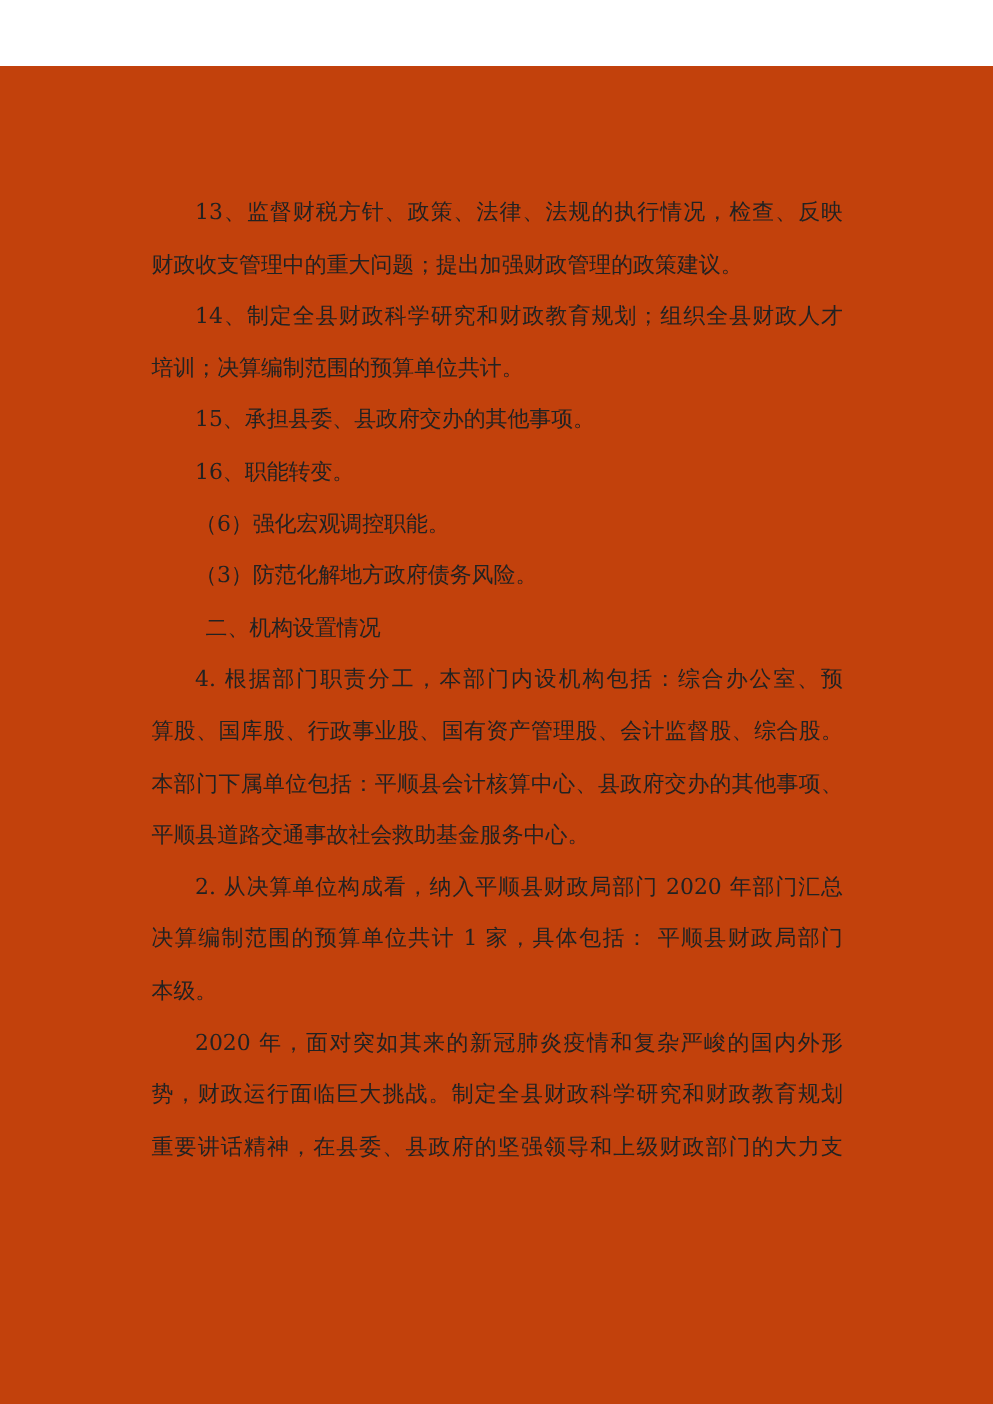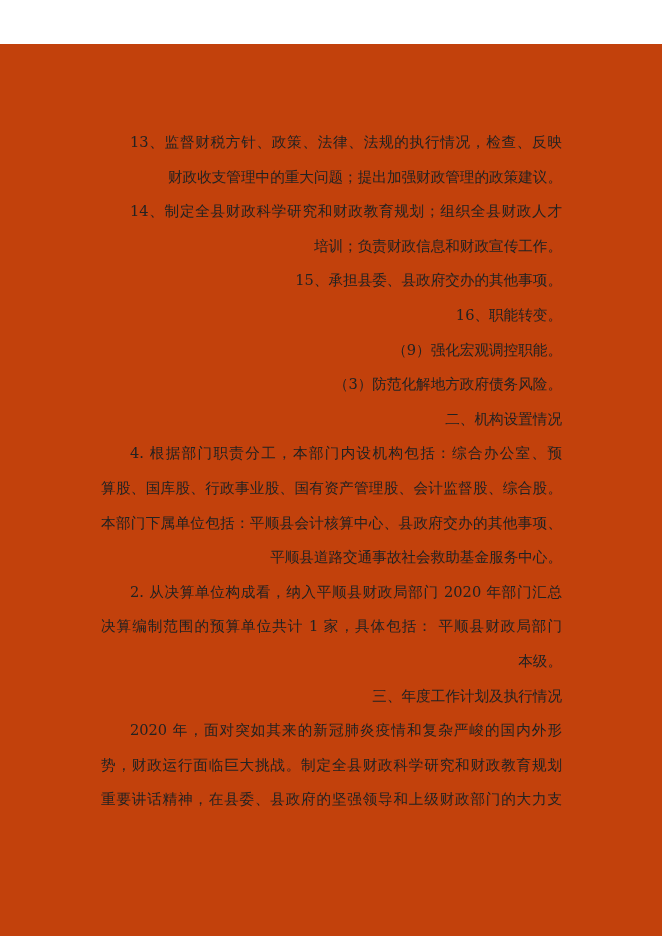--- a/index.html
+++ b/index.html
@@ -33,21 +33,21 @@
     }
     .para {
       margin: 0;
       padding: 0;
     }
     .line {
       display: block;
       height: 34.6px;
       line-height: 34.6px;
       overflow: visible;
-      text-align: right;
+      text-align: left;
       text-justify: inter-character;
       box-sizing: border-box;
     }
     .line.indent { padding-left: 29px; }
     .line.heading-indent { padding-left: 36px; }
     .line.justify {
       text-align: justify;
       text-align-last: justify;
     }
   </style>
@@ -57,33 +57,33 @@
 <div class="page">
   <div class="text-block">
 
     <div class="para">
       <div class="line indent justify">13、监督财税方针、政策、法律、法规的执行情况，检查、反映</div>
       <div class="line">财政收支管理中的重大问题；提出加强财政管理的政策建议。</div>
     </div>
 
     <div class="para">
       <div class="line indent justify">14、制定全县财政科学研究和财政教育规划；组织全县财政人才</div>
-      <div class="line">培训；负责财政信息和财政宣传工作。</div>
+      <div class="line">培训；决算编制范围的预算单位共计。</div>
     </div>
 
     <div class="para">
       <div class="line indent">15、承担县委、县政府交办的其他事项。</div>
     </div>
 
     <div class="para">
       <div class="line indent">16、职能转变。</div>
     </div>
 
     <div class="para">
-      <div class="line indent">（9）强化宏观调控职能。</div>
+      <div class="line indent">（6）强化宏观调控职能。</div>
     </div>
 
 
     <div class="para">
       <div class="line indent">（3）防范化解地方政府债务风险。</div>
     </div>
 
 
     <div class="para">
       <div class="line heading-indent">二、机构设置情况</div>
@@ -95,23 +95,20 @@
       <div class="line justify">本部门下属单位包括：平顺县会计核算中心、县政府交办的其他事项、</div>
       <div class="line">平顺县道路交通事故社会救助基金服务中心。</div>
     </div>
 
     <div class="para">
       <div class="line indent justify">2. 从决算单位构成看，纳入平顺县财政局部门 2020 年部门汇总</div>
       <div class="line justify">决算编制范围的预算单位共计 1 家，具体包括： 平顺县财政局部门</div>
       <div class="line">本级。</div>
     </div>
 
-    <div class="para">
-      <div class="line heading-indent">三、年度工作计划及执行情况</div>
-    </div>
 
     <div class="para">
       <div class="line indent justify">2020 年，面对突如其来的新冠肺炎疫情和复杂严峻的国内外形</div>
       <div class="line justify">势，财政运行面临巨大挑战。制定全县财政科学研究和财政教育规划</div>
       <div class="line justify">重要讲话精神，在县委、县政府的坚强领导和上级财政部门的大力支</div>
     </div>
 
   </div>
 </div>
 

